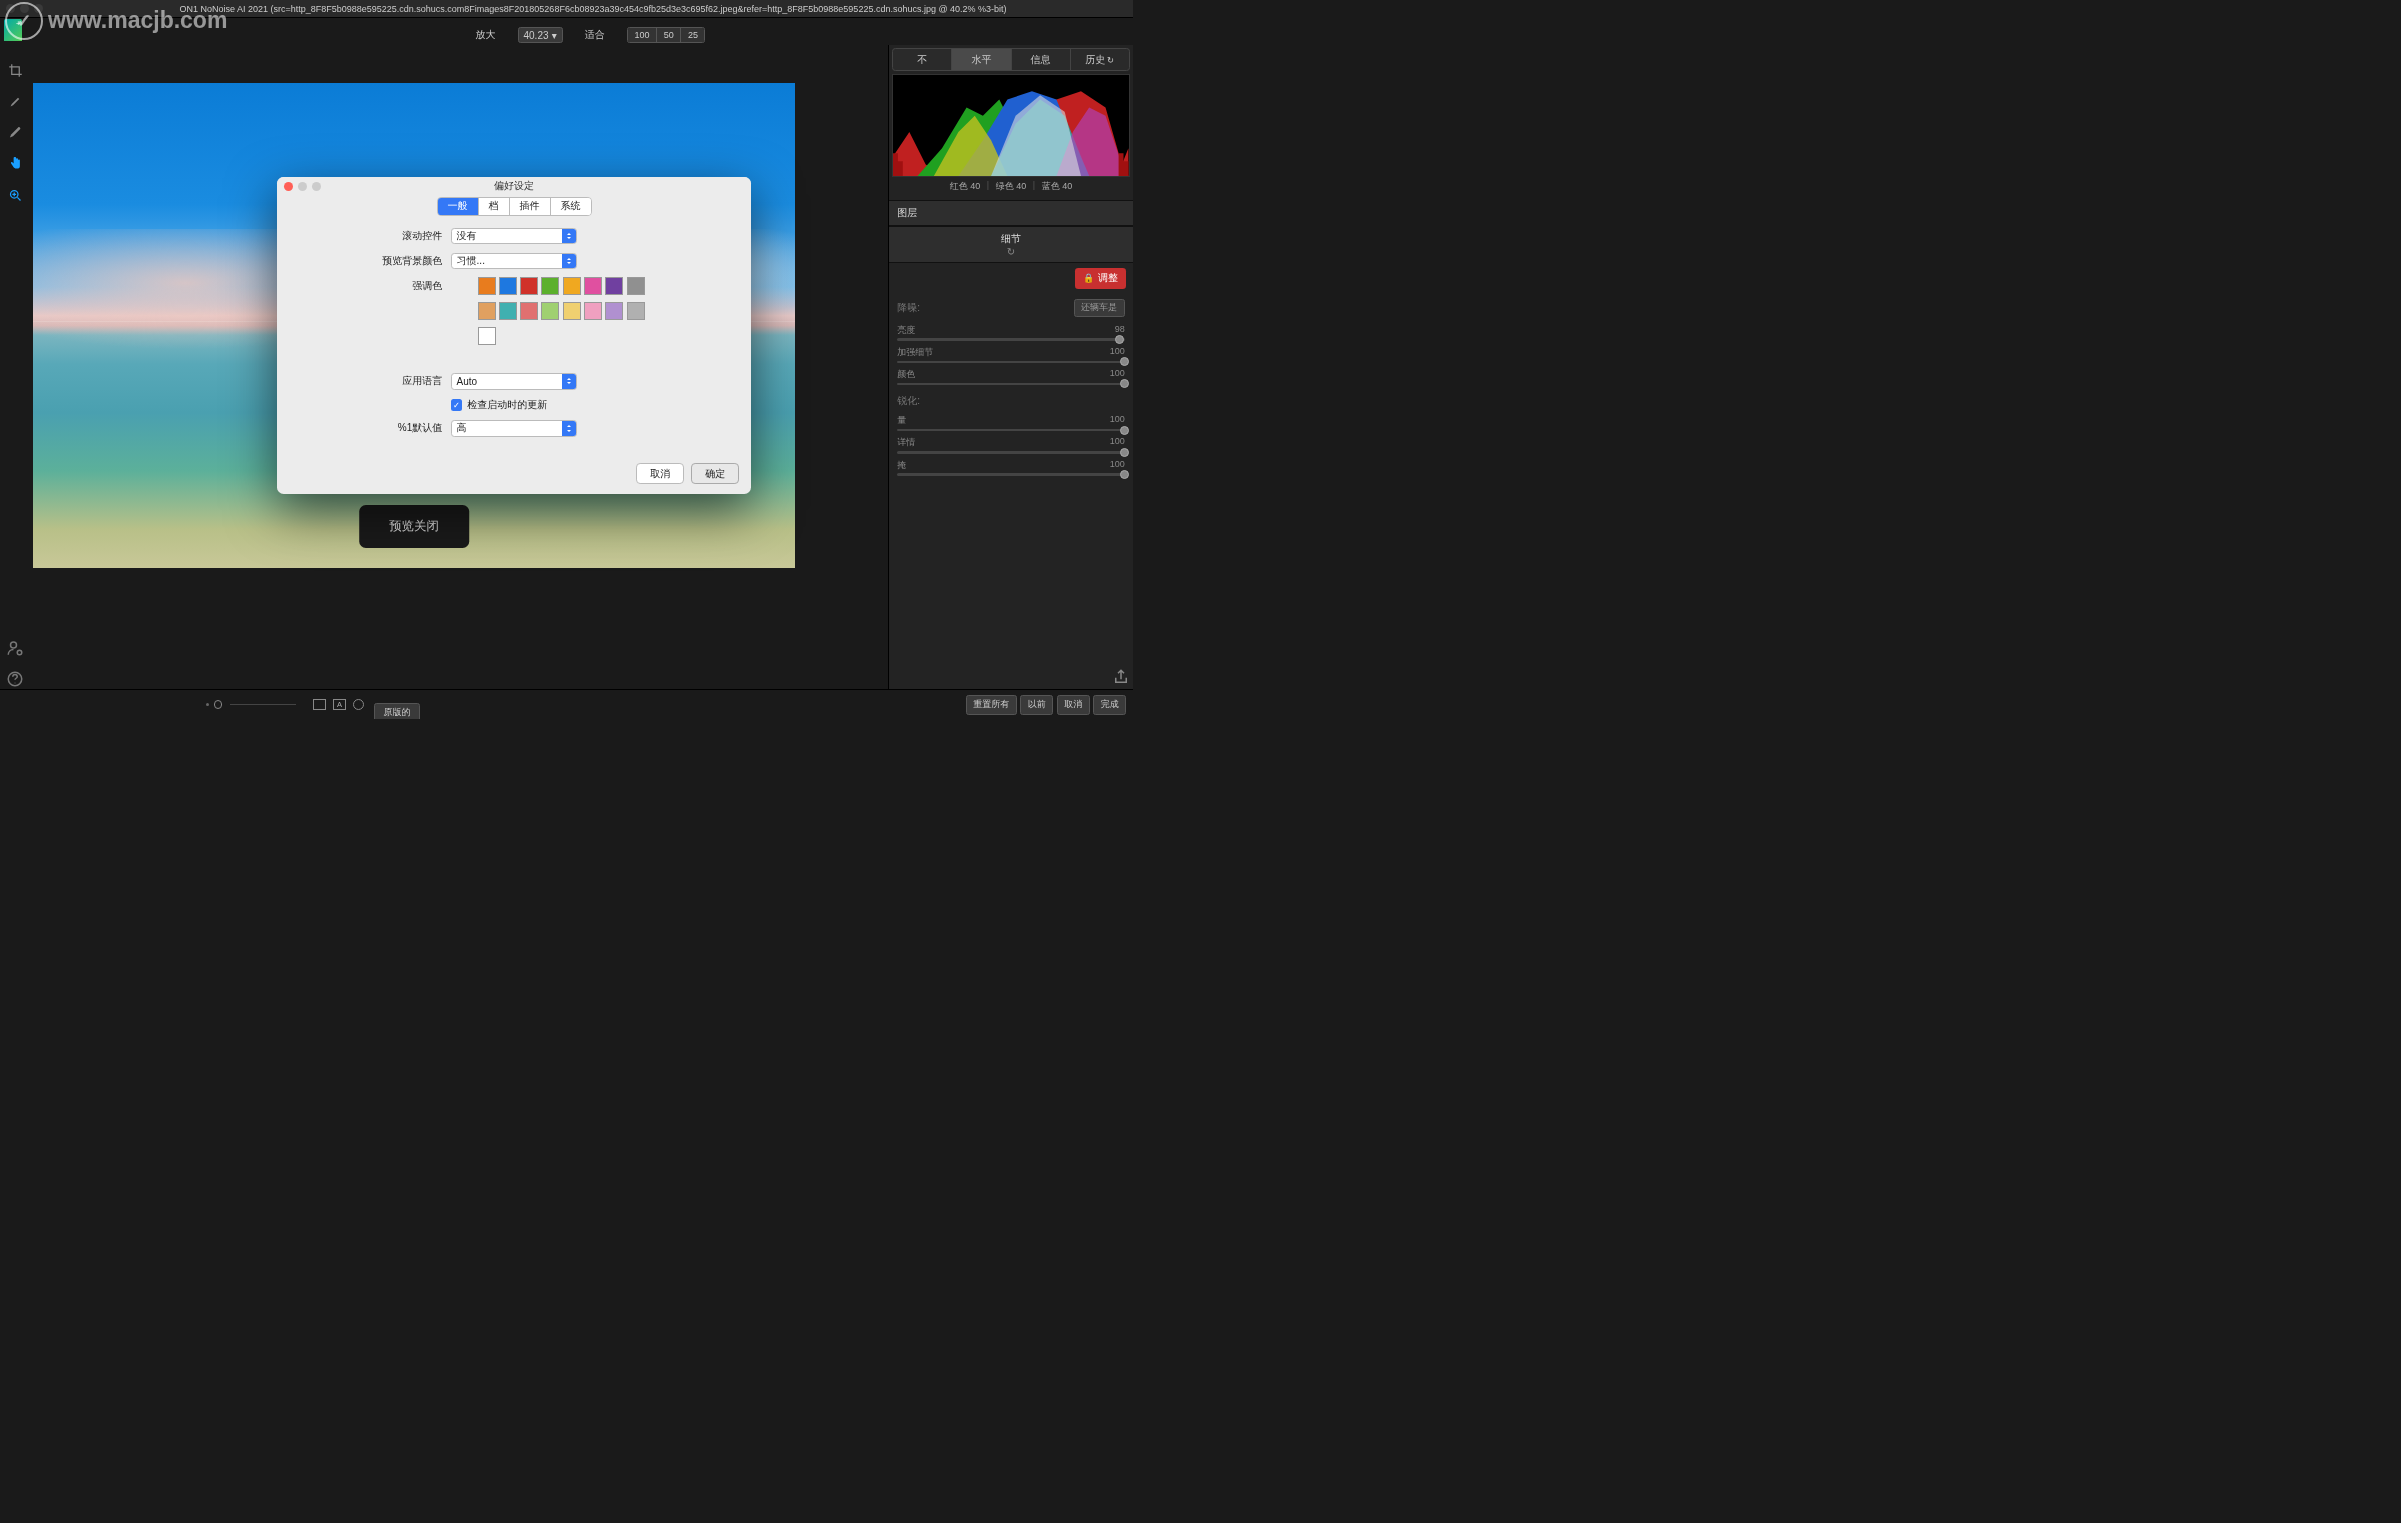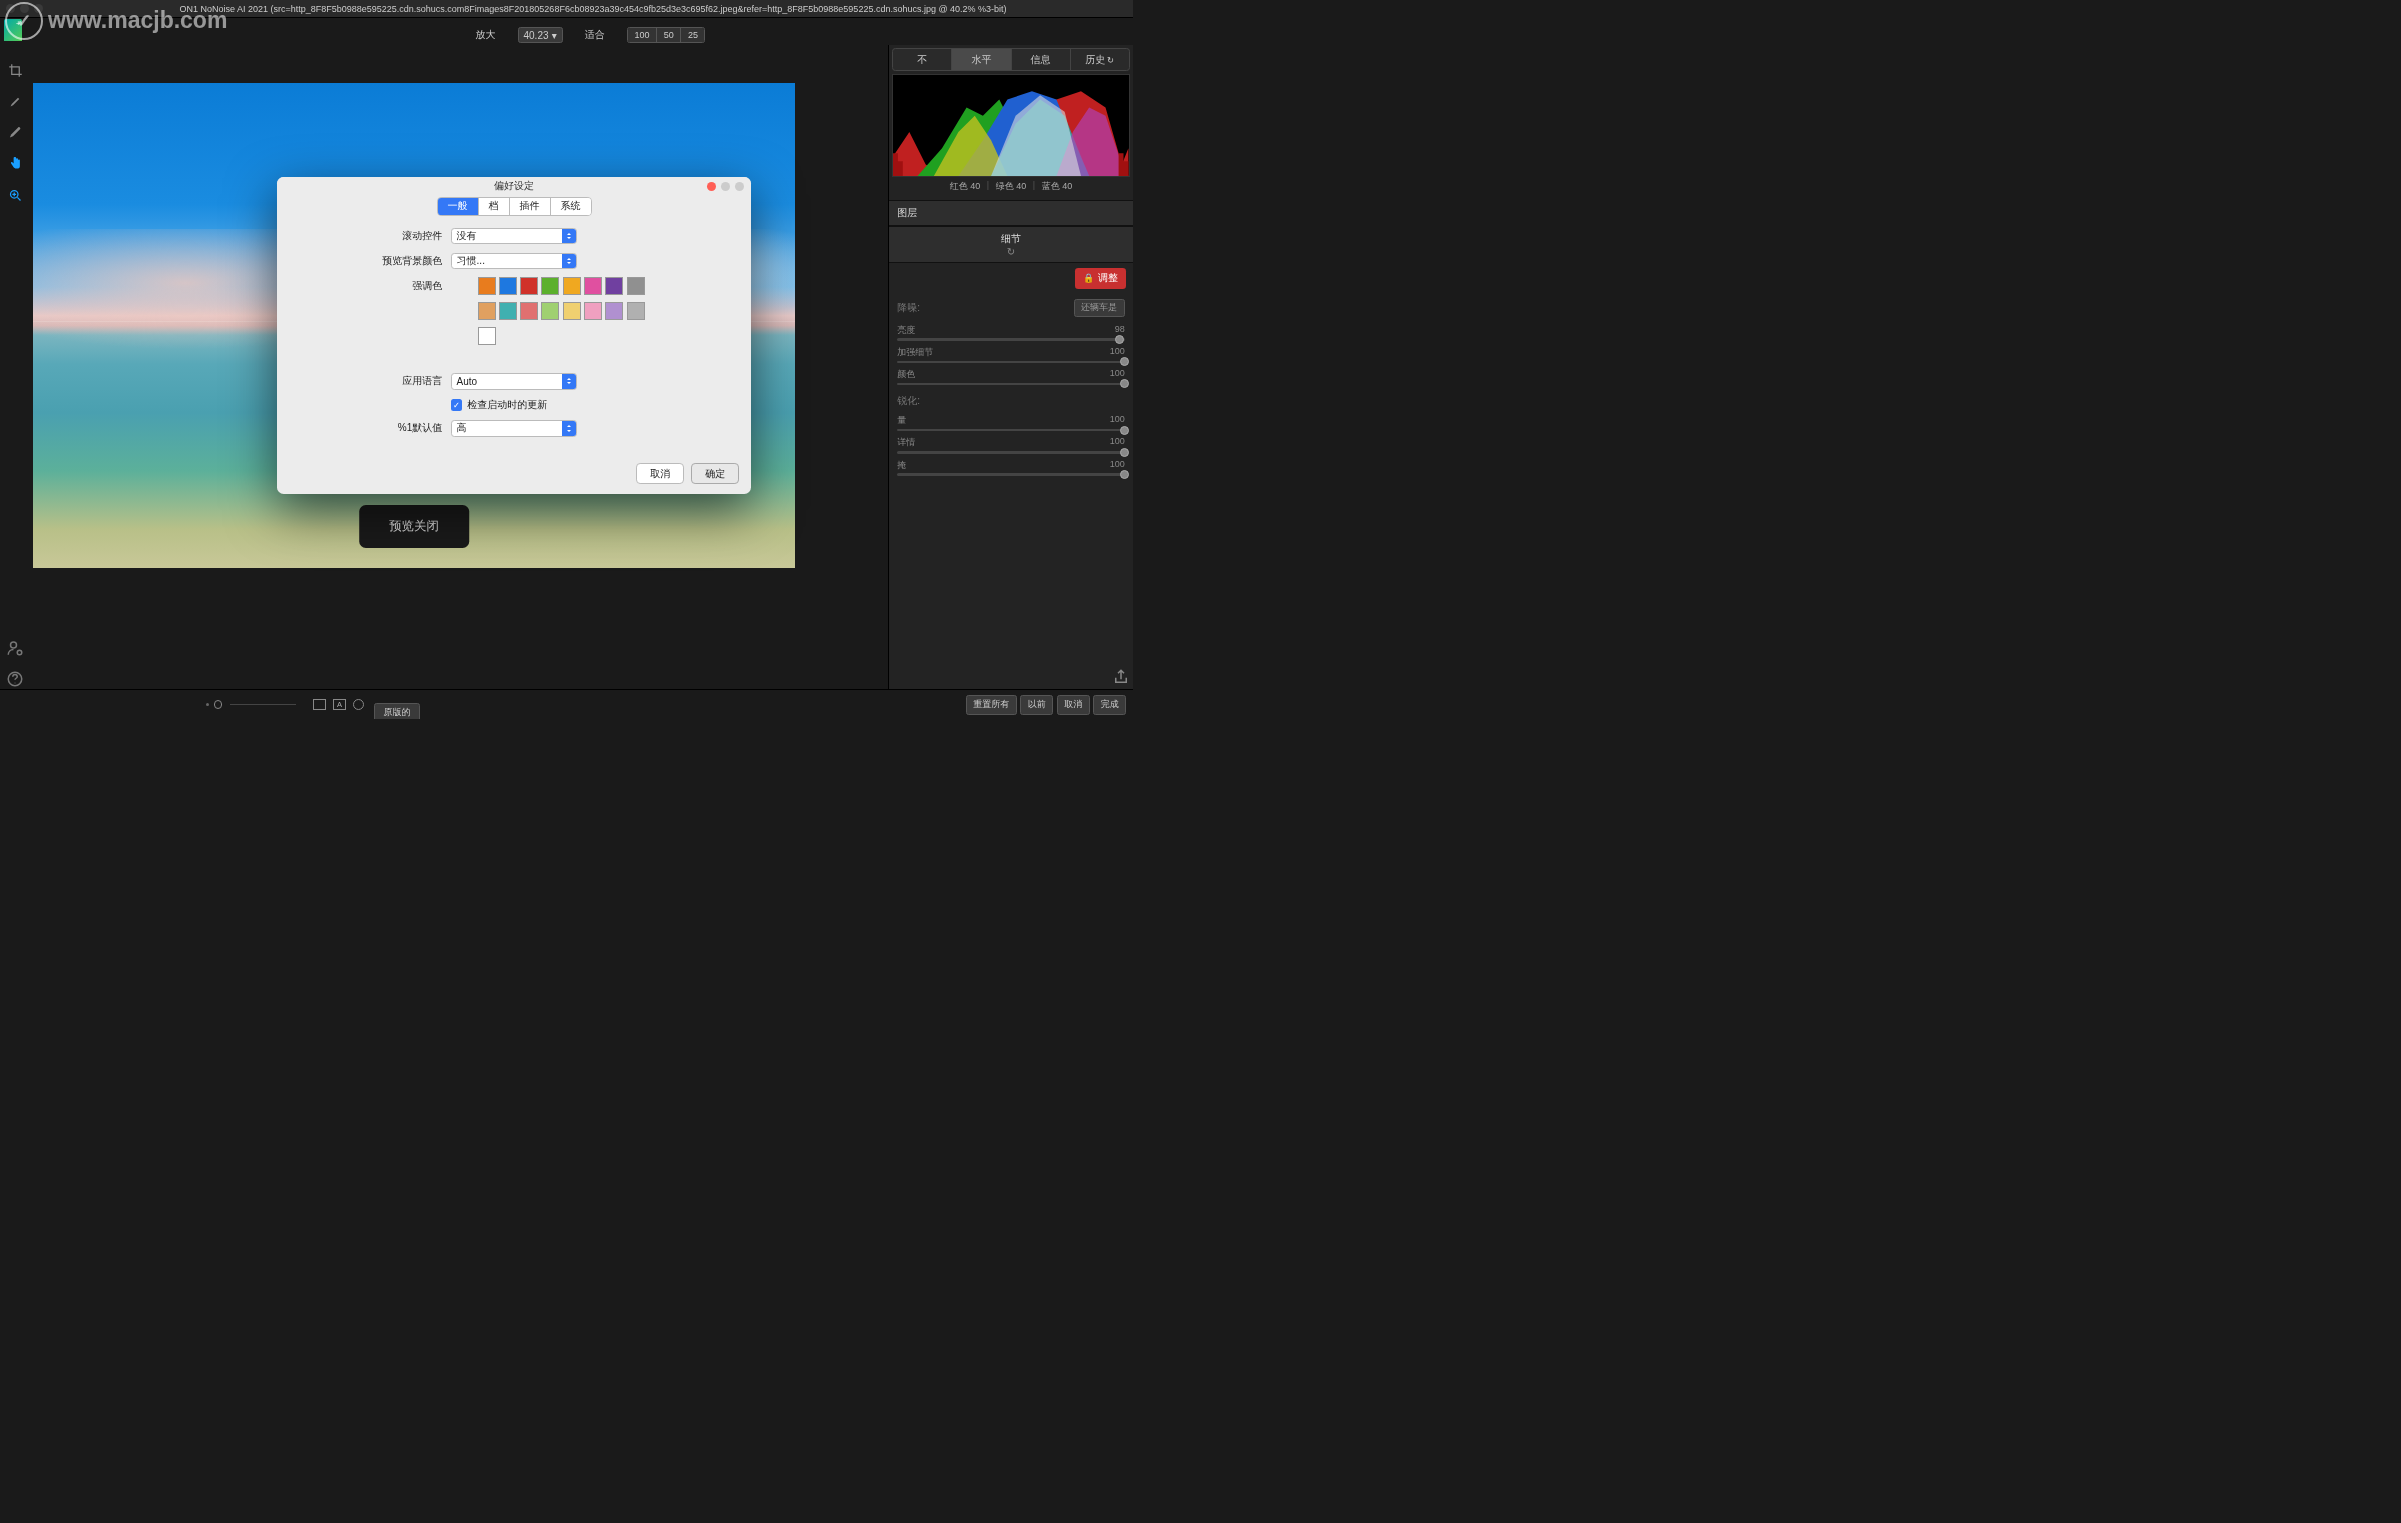--- a/index.html
+++ b/index.html
@@ -82,21 +82,21 @@
 .bottombar .modeicons { display:flex; gap:6.6px; margin-left:16.6px; align-items:center;}
 .bottombar .micon { width:13.2px; height:11.6px; border:0.8px solid #888; display:flex; align-items:center; justify-content:center; font-size:7.5px; color:#aaa;}
 .bottombar .micon.circle { border-radius:50%; width:11.6px;}
 .bottombar .orig { margin-left:10px; background:#3a3a3a; border:0.8px solid #555; padding:1.7px 8.3px; border-radius:2.5px; font-size:9px; color:#ccc;margin-top:16px;}
 .bottombar .rbtns { display:flex; gap:3.3px;}
 .bottombar .rbtn { background:#3a3a3a; border:0.8px solid #555; padding:2.5px 6.6px; border-radius:2.5px; font-size:9px; color:#ccc;}
 .share-icon { position:absolute; right:3.3px; bottom:33px; width:18px; height:18px; color:#888;}
 
 
 .dialog { position:absolute; top:177px; left:277px; width:474px; background:#ececec; border-radius:6.6px; box-shadow: 0 16.6px 50px rgba(0,0,0,0.6); z-index:100; overflow:hidden; color:#222;}
-.dialog .dbar { height:18px; display:flex; align-items:center; padding:0 6.6px; background:#ececec; position:relative;justify-content:flex-end;}
+.dialog .dbar { height:18px; display:flex; align-items:center; padding:0 6.6px; background:#ececec; position:relative;}
 .dialog .dtl { display:flex; gap:5px;}
 .dialog .dtl .dc { width:9px; height:9px; border-radius:50%;}
 .dialog .dtl .red { background:#ff5f56;}
 .dialog .dtl .gray { background:#ccc;}
 .dialog .dtitle { position:absolute; left:0; right:0; text-align:center; font-size:10px; color:#333;}
 .dialog .dtabs { display:flex; justify-content:center; padding: 1.7px 0 5px 0; background:#ececec;}
 .dialog .dtabseg { display:flex; border:0.8px solid #bbb; border-radius:4.1px; overflow:hidden;}
 .dialog .dtab { padding:1.7px 10px; font-size:10px; border-right:0.8px solid #bbb; background:#fff; cursor:pointer;}
 .dialog .dtab:last-child { border-right:none;}
 .dialog .dtab.active { background:#3478f6; color:#fff;}

